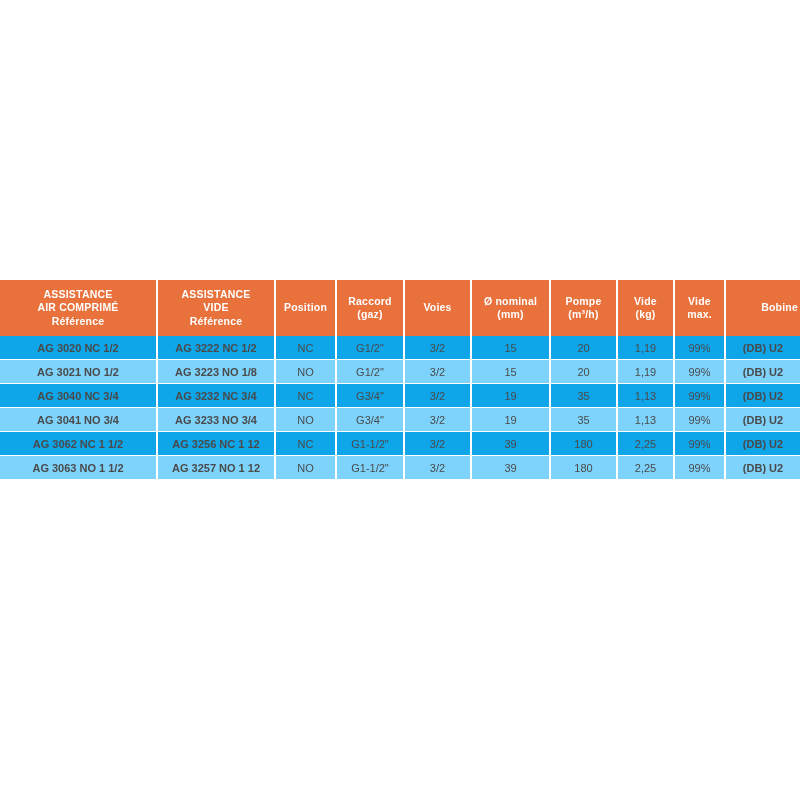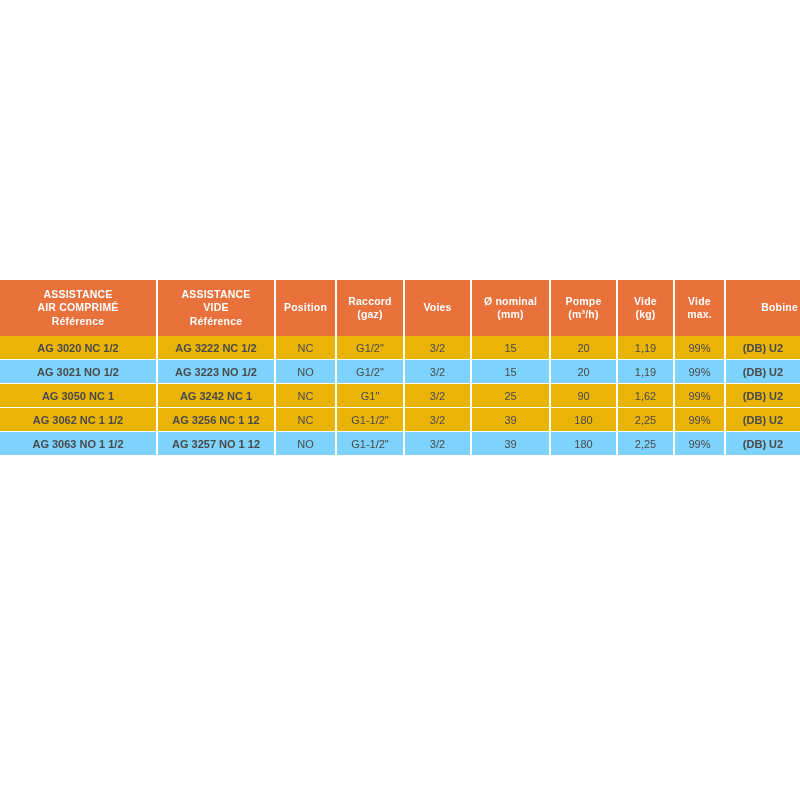--- a/index.html
+++ b/index.html
@@ -66,21 +66,21 @@
     padding: 0 2px;
     border-right: 2px solid #ffffff;
     border-bottom: 1px solid #ffffff;
     box-sizing: border-box;
     white-space: nowrap;
   }
   table.spec-table tbody td:last-child {
     border-right: none;
   }
   table.spec-table tbody tr.row-odd td {
-    background: #eab308;
+    background: #0ea5e9;
   }
   table.spec-table tbody tr.row-even td {
     background: #7dd3fc;
   }
 
   
   td.cell-ref,
   td.cell-bobine {
     font-weight: bold;
     color: #2b2b2b;
@@ -169,39 +169,51 @@
             <td>G1/2"</td>
             <td>3/2</td>
             <td>15</td>
             <td>20</td>
             <td>1,19</td>
             <td>99%</td>
             <td class="cell-bobine">(DB) U2</td>
           </tr>
           <tr class="row-even">
             <td class="cell-ref">AG 3021 NO 1/2</td>
-            <td class="cell-ref">AG 3223 NO 1/2</td>
+            <td class="cell-ref">AG 3223 NO 1/8</td>
             <td>NO</td>
             <td>G1/2"</td>
             <td>3/2</td>
             <td>15</td>
             <td>20</td>
             <td>1,19</td>
             <td>99%</td>
             <td class="cell-bobine">(DB) U2</td>
           </tr>
           <tr class="row-odd">
-            <td class="cell-ref">AG 3050 NC 1</td>
-            <td class="cell-ref">AG 3242 NC 1</td>
+            <td class="cell-ref">AG 3040 NC 3/4</td>
+            <td class="cell-ref">AG 3232 NC 3/4</td>
             <td>NC</td>
-            <td>G1"</td>
-            <td>3/2</td>
-            <td>25</td>
-            <td>90</td>
-            <td>1,62</td>
+            <td>G3/4"</td>
+            <td>3/2</td>
+            <td>19</td>
+            <td>35</td>
+            <td>1,13</td>
+            <td>99%</td>
+            <td class="cell-bobine">(DB) U2</td>
+          </tr>
+          <tr class="row-even">
+            <td class="cell-ref">AG 3041 NO 3/4</td>
+            <td class="cell-ref">AG 3233 NO 3/4</td>
+            <td>NO</td>
+            <td>G3/4"</td>
+            <td>3/2</td>
+            <td>19</td>
+            <td>35</td>
+            <td>1,13</td>
             <td>99%</td>
             <td class="cell-bobine">(DB) U2</td>
           </tr>
           <tr class="row-odd">
             <td class="cell-ref">AG 3062 NC 1 1/2</td>
             <td class="cell-ref">AG 3256 NC 1 12</td>
             <td>NC</td>
             <td>G1-1/2"</td>
             <td>3/2</td>
             <td>39</td>

